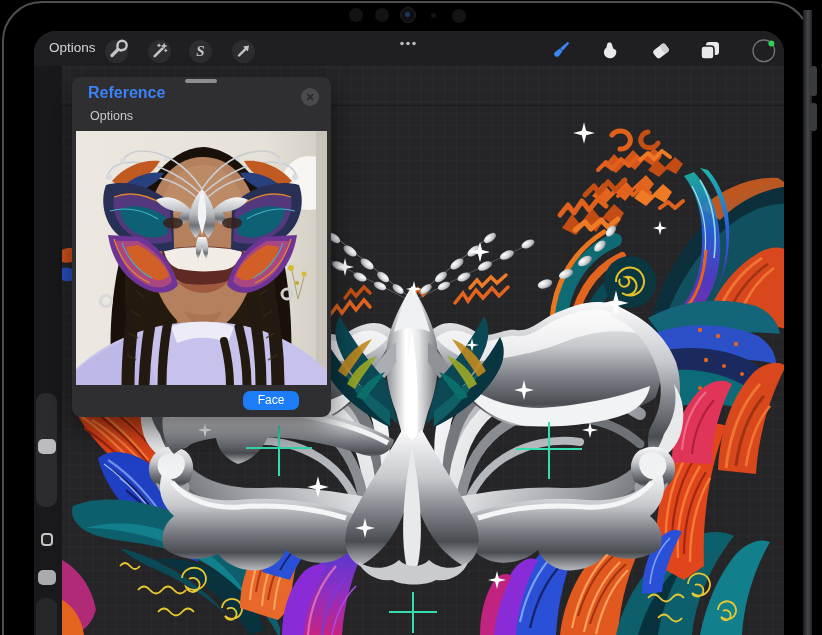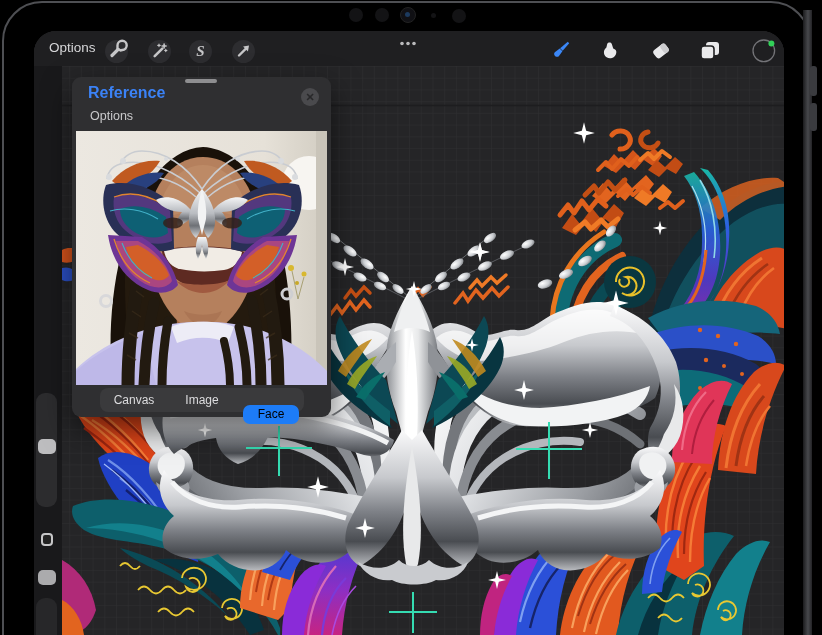--- a/index.html
+++ b/index.html
@@ -36,22 +36,22 @@
   #panel{position:absolute;left:38px;top:46px;width:259px;height:340px;background:#2f2f31;
     border-radius:9px;box-shadow:0 12px 30px rgba(0,0,0,.55);z-index:40;}
   #handlebar{position:absolute;left:113px;top:2px;width:32px;height:4px;background:#8e8e90;border-radius:2px;}
   #ptitle{position:absolute;left:16px;top:7px;color:#3b82f6;font-size:16px;font-weight:bold;}
   #poptions{position:absolute;left:18px;top:32px;color:#c9c9cb;font-size:12.5px;}
   #pclose{position:absolute;left:229px;top:10.5px;width:18px;height:18px;border-radius:50%;background:#4a4a4d;
      color:#28282a;font-size:11px;text-align:center;line-height:18px;font-weight:bold;}
   #photo{position:absolute;left:4px;top:54px;width:251px;height:254px;overflow:hidden;background:#e9e5de;}
   #tabs{position:absolute;left:28px;top:311px;width:204px;height:24px;background:#3a3a3c;border-radius:8px;}
   .tab{position:absolute;top:0;width:68px;height:24px;color:#dcdcde;font-size:12px;text-align:center;line-height:24px;}
-  #tabface{position:absolute;left:171px;top:328px;width:56px;height:19px;background:#1d7cf7;border-radius:7px;
-    color:#000000;font-size:12px;text-align:center;line-height:19px;}
+  #tabface{position:absolute;left:171px;top:314px;width:56px;height:19px;background:#1d7cf7;border-radius:7px;
+    color:#ffffff;font-size:12px;text-align:center;line-height:19px;}
 </style>
 </head>
 <body>
 <div id="stage">
   <div id="frame-outer"></div>
   <div id="frame-right"></div>
   <div id="btn1"></div>
     <div id="btn2"></div>
   <div class="cam" style="left:349px;top:8px;width:14px;height:14px;"></div>
   <div class="cam" style="left:375px;top:8px;width:14px;height:14px;"></div>
@@ -651,20 +651,16 @@
           <ellipse cx="97" cy="92" rx="10" ry="5.5" fill="#32211a" opacity=".85"></ellipse>
           <ellipse cx="156" cy="92" rx="10" ry="5.5" fill="#32211a" opacity=".85"></ellipse>
           <path d="M126,58 C119,66 114,76 113,86 C112,95 115,103 120,107 C124,102 126,95 126,88 C126,95 128,102 132,107 C137,103 140,95 139,86 C138,76 133,66 126,58 Z" fill="url(#mchrome)"></path>
           <path d="M122,106 C119,114 119,122 122,128 C124,124 126,119 126,113 C126,119 128,124 130,128 C133,122 133,114 130,106 Z" fill="url(#mchrome)"></path>
           <path d="M126,58 C123,68 121,78 122,88 L126,104 L130,88 C131,78 129,68 126,58 Z" fill="#f2f3f4"></path>
 
           <circle cx="30" cy="170" r="5.5" fill="none" stroke="#d8d8da" stroke-width="3"></circle>
           <circle cx="211" cy="163" r="5" fill="none" stroke="#cfcfd1" stroke-width="3"></circle>
         </svg>
       </div>
-      <div id="tabs">
-        <span class="tab" style="left:0;">Canvas</span>
-        <span class="tab" style="left:68px;">Image</span>
-      </div>
       <div id="tabface">Face</div>
     </div>
   </div>
 </div>
 
 </body></html>

